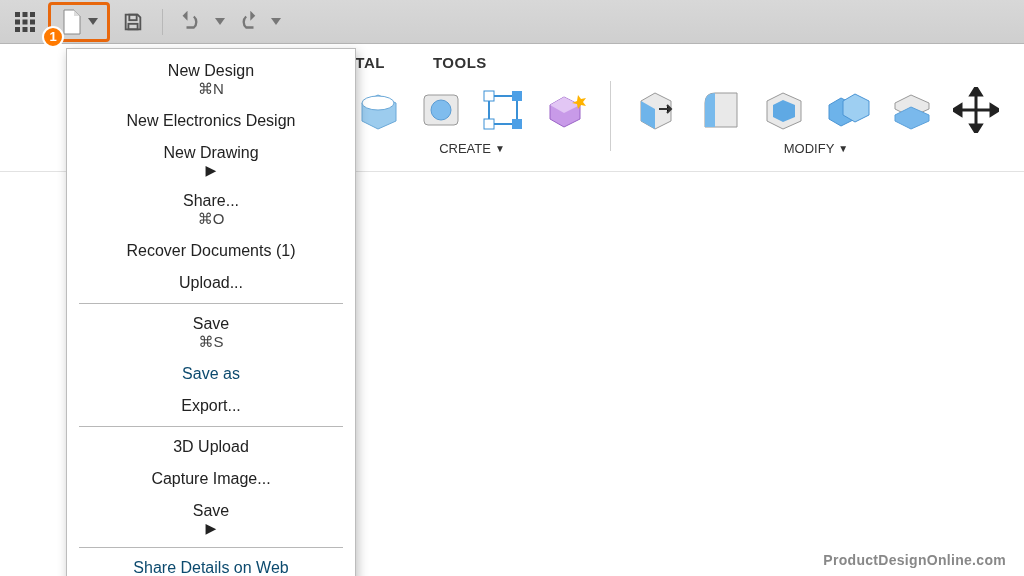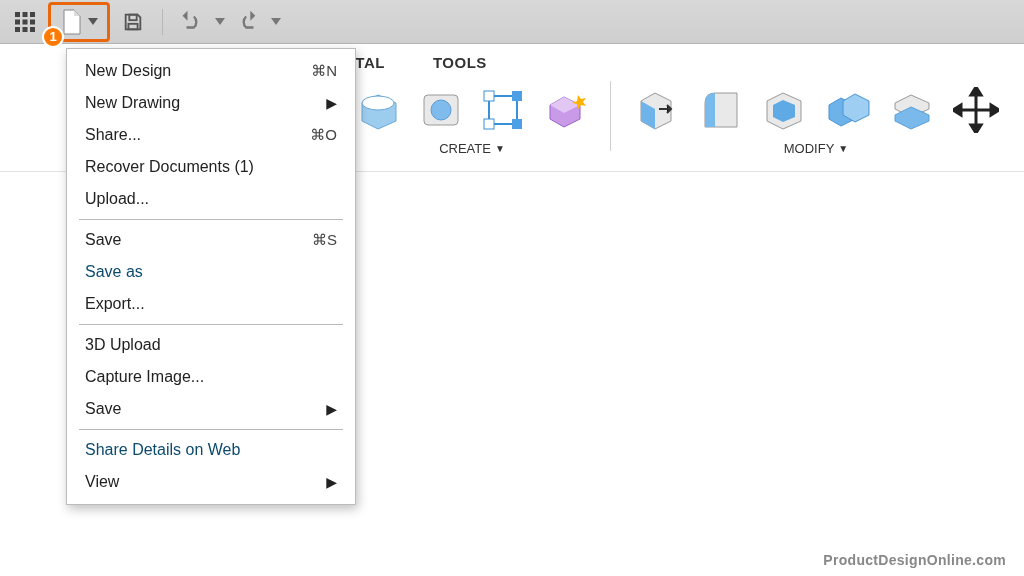--- a/index.html
+++ b/index.html
@@ -15,21 +15,21 @@
   .ribbon { padding:6px 0 0 0; border-bottom:1px solid #e2e2e2; position:relative; height:128px; }
   .tabs { display:flex; gap:44px; padding-left:160px; font-size:15px; font-weight:600; letter-spacing:.5px; color:#333; }
   .tabs span { padding:4px 2px; }
   .ribbon-row { display:flex; align-items:flex-start; padding:6px 8px 0 350px; gap:6px; }
   .tool { width:58px; height:58px; display:flex; align-items:center; justify-content:center; }
   .section-sep { width:1px; height:70px; background:#cfcfcf; margin:0 10px; }
   .section-label { font-size:13px; color:#333; text-align:center; margin-top:2px; display:flex; align-items:center; justify-content:center; gap:4px; }
   .section-label .caret { font-size:10px; }
 
   .menu { position:absolute; left:66px; top:48px; width:290px; background:#fff; border:1px solid #bcbcbc; box-shadow:2px 4px 10px rgba(0,0,0,.25); padding:6px 0; z-index:10; }
-  .menu-item { display:flex; align-items:center; justify-content:space-between; padding:7px 18px; font-size:16px; color:#222; }
+  .menu-item { display:flex; align-items:center; justify-content:space-between; padding:7px 18px; font-size:16px; color:#222;flex-direction:column; }
   .menu-item.disabled { color:#0c4a6e; }
   .menu-item .shortcut { color:#444; font-size:15px; }
   .menu-item .sub { font-size:14px; }
   .menu hr { border:none; border-top:1px solid #b8b8b8; margin:4px 12px; }
 
   .watermark { position:absolute; right:18px; bottom:8px; font-size:14px; font-weight:700; color:#888; letter-spacing:.3px; }
 
   .col { display:flex; flex-direction:column; align-items:center; }
 </style>
 </head>
@@ -186,20 +186,23 @@
     </div>
   </div>
 </div>
 
 <div class="menu">
   <div class="menu-item">
       <span>New Design</span>
       <span class="shortcut">⌘N</span>
     </div>
   <div class="menu-item">
+      <span>New Electronics Design</span>
+    </div>
+  <div class="menu-item">
       <span>New Drawing</span>
       <span class="sub">▶</span>
     </div>
   <div class="menu-item">
       <span>Share...</span>
       <span class="shortcut">⌘O</span>
     </div>
   <div class="menu-item">
       <span>Recover Documents (1)</span>
     </div>

